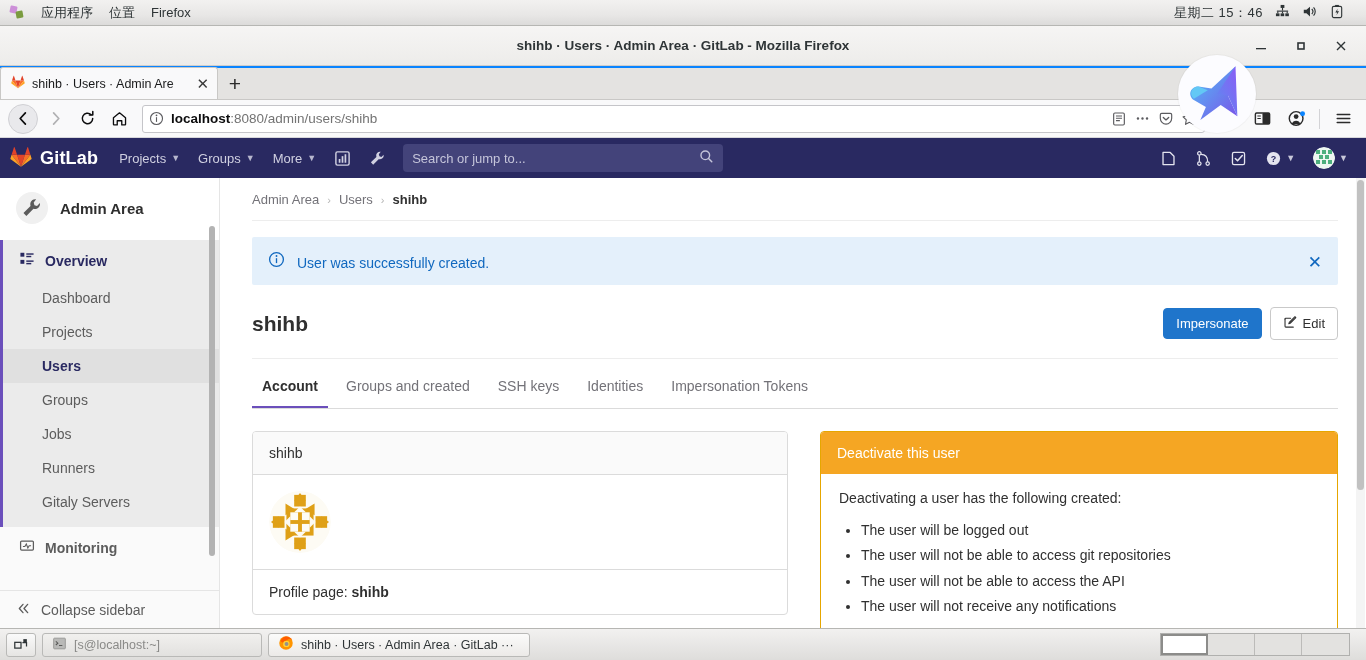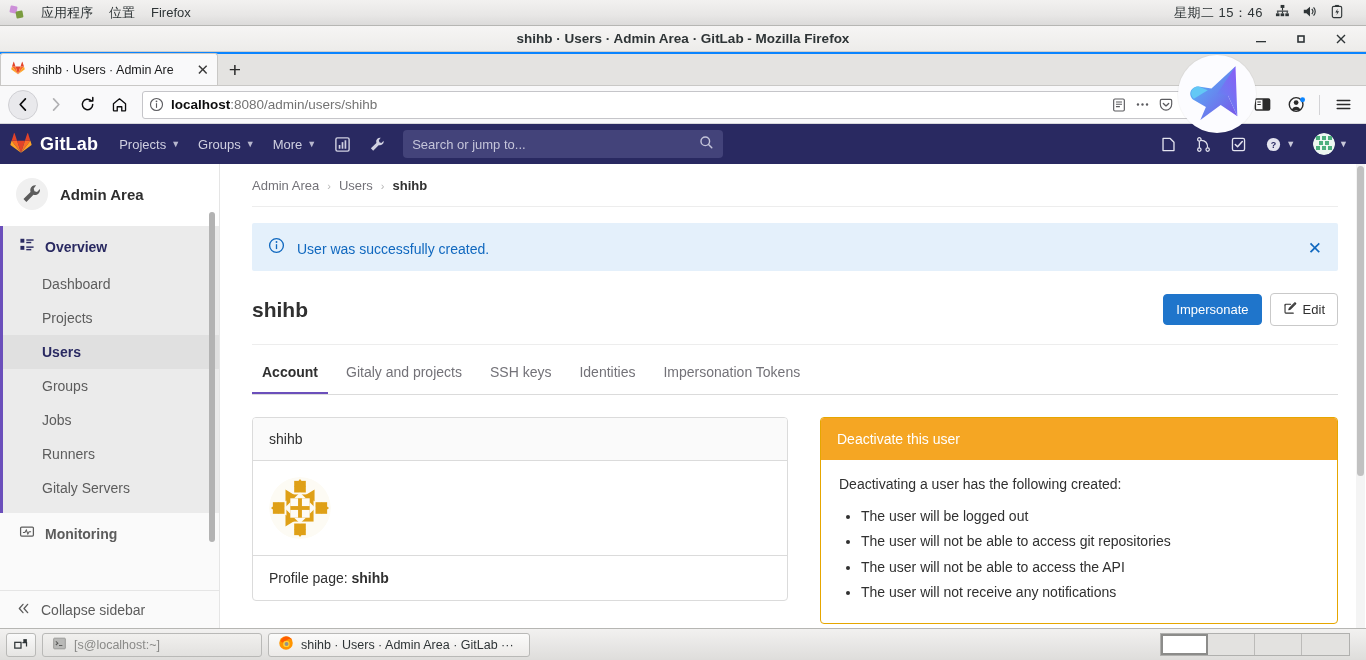--- a/index.html
+++ b/index.html
@@ -31,21 +31,21 @@
   .gp-time { font-size: 13px; letter-spacing: .5px; }
   .ic { display: inline-block; vertical-align: middle; }
 
   
   #ff-window {
     position: absolute; top: 26px; left: 0; width: 1366px; height: 602px;
     background: #f9f9fa; display: flex; flex-direction: column;
   }
   
   #ff-titlebar {
-    height: 26px; background: linear-gradient(to bottom,#f6f5f4,#edecea);
+    height: 40px; background: linear-gradient(to bottom,#f6f5f4,#edecea);
     border-bottom: 1px solid #cfcecc;
     display: flex; align-items: center; position: relative;
   }
   #ff-title {
     position: absolute; left: 0; right: 0; text-align: center;
     font-size: 13.5px; font-weight: bold; color: #2e3436;
     pointer-events: none;
   }
   #ff-winbtns {
     margin-left: auto; display: flex; align-items: center; gap: 26px;
@@ -656,21 +656,21 @@
                   <path d="M2.6 5.2c0-.6.5-1 1-1h6.2" stroke="#303030" stroke-width="1.4" fill="none" stroke-linecap="round"></path>
                   <path d="M15.4 2.2l1.1 1.1-7.3 7.3-1.7.6.6-1.7z" stroke="#303030" stroke-width="1.4" fill="none" stroke-linejoin="round"></path>
                 </svg>
             </span>
             <span>Edit</span>
           </div>
         </div>
 
         <div id="tabs">
           <div class="gtab active">Account</div>
-          <div class="gtab">Gitaly and projects</div>
+          <div class="gtab">Groups and created</div>
           <div class="gtab">SSH keys</div>
           <div class="gtab">Identities</div>
           <div class="gtab">Impersonation Tokens</div>
         </div>
 
         <div id="panels">
           <div id="panel-left">
             <div class="card">
               <div class="card-head-plain">shihb</div>
               <div class="card-body">

